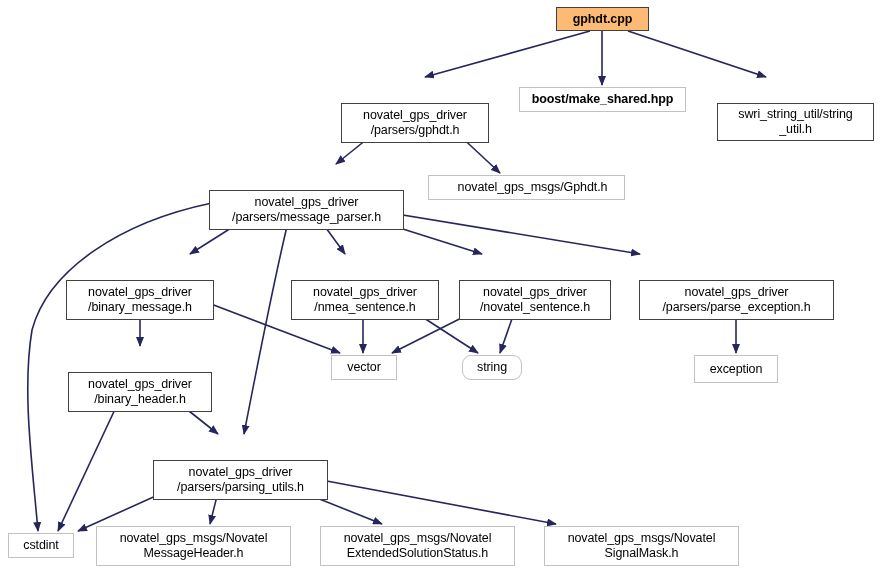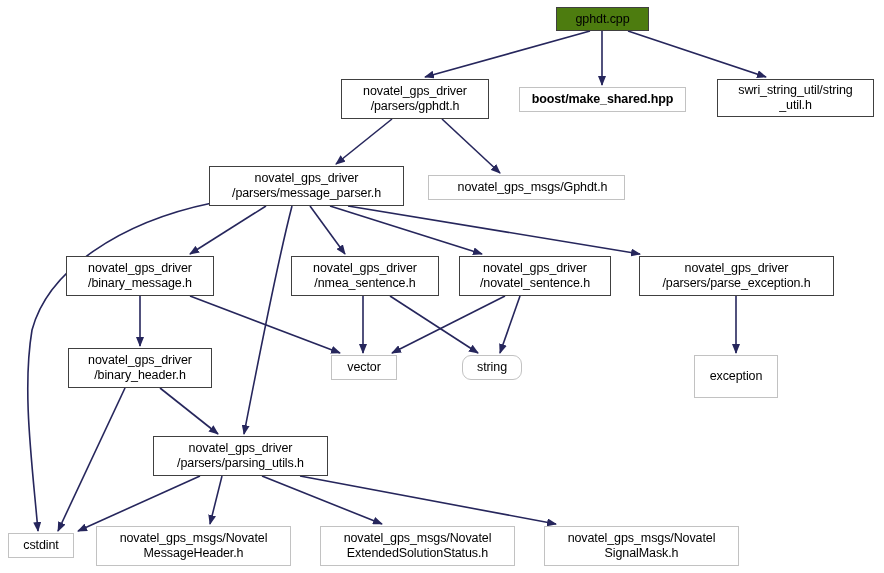--- a/index.html
+++ b/index.html
@@ -35,24 +35,26 @@
     border: 1px solid #c2c2c2;
     color: #000000;
     font-size: 12.5px;
     line-height: 15px;
     letter-spacing: -0.1px;
     white-space: pre-line;
     z-index: 2;
   }
   .node.strong {
     border: 1.6px solid #404040;
+    margin-top: 24px;
   }
   .node.root {
     border: 1.6px solid #404040;
-    background: #4d7c0f;
+    background: #fdba74;
+    font-weight: bold;
   }
   .node-label {
     display: block;
     padding: 0 3px;
     white-space: pre-line;
   }
 </style>
 </head>
 <body>
 
@@ -105,21 +107,21 @@
       <div class="node strong" style="left: 66px; top: 256px; width: 148px; height: 40px;"><span class="node-label">novatel_gps_driver
 /binary_message.h</span></div>
       <div class="node strong" style="left: 291px; top: 256px; width: 148px; height: 40px;"><span class="node-label">novatel_gps_driver
 /nmea_sentence.h</span></div>
       <div class="node strong" style="left: 459px; top: 256px; width: 152px; height: 40px;"><span class="node-label">novatel_gps_driver
 /novatel_sentence.h</span></div>
       <div class="node strong" style="left: 639px; top: 256px; width: 195px; height: 40px;"><span class="node-label">novatel_gps_driver
 /parsers/parse_exception.h</span></div>
       <div class="node " style="left: 331px; top: 355px; width: 66px; height: 25px;"><span class="node-label">vector</span></div>
       <div class="node " style="left: 462px; top: 355px; width: 60px; height: 25px; border-radius: 9px;"><span class="node-label">string</span></div>
-      <div class="node " style="left: 694px; top: 355px; width: 84px; height: 43px; text-align: center;"><span class="node-label">exception</span></div>
+      <div class="node " style="left: 694px; top: 355px; width: 84px; height: 28px; text-align: center;"><span class="node-label">exception</span></div>
       <div class="node strong" style="left: 68px; top: 348px; width: 144px; height: 40px;"><span class="node-label">novatel_gps_driver
 /binary_header.h</span></div>
       <div class="node strong" style="left: 153px; top: 436px; width: 175px; height: 40px;"><span class="node-label">novatel_gps_driver
 /parsers/parsing_utils.h</span></div>
       <div class="node " style="left: 8px; top: 533px; width: 66px; height: 25px;"><span class="node-label">cstdint</span></div>
       <div class="node " style="left: 96px; top: 526px; width: 195px; height: 40px;"><span class="node-label">novatel_gps_msgs/Novatel
 MessageHeader.h</span></div>
       <div class="node " style="left: 320px; top: 526px; width: 195px; height: 40px;"><span class="node-label">novatel_gps_msgs/Novatel
 ExtendedSolutionStatus.h</span></div>
       <div class="node " style="left: 544px; top: 526px; width: 195px; height: 40px;"><span class="node-label">novatel_gps_msgs/Novatel

